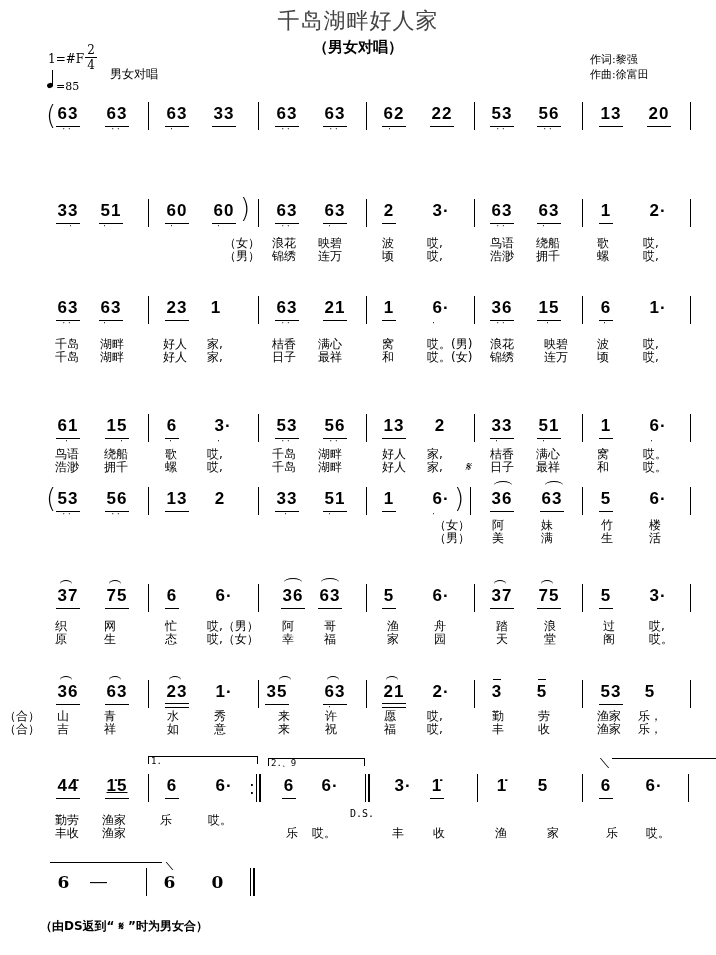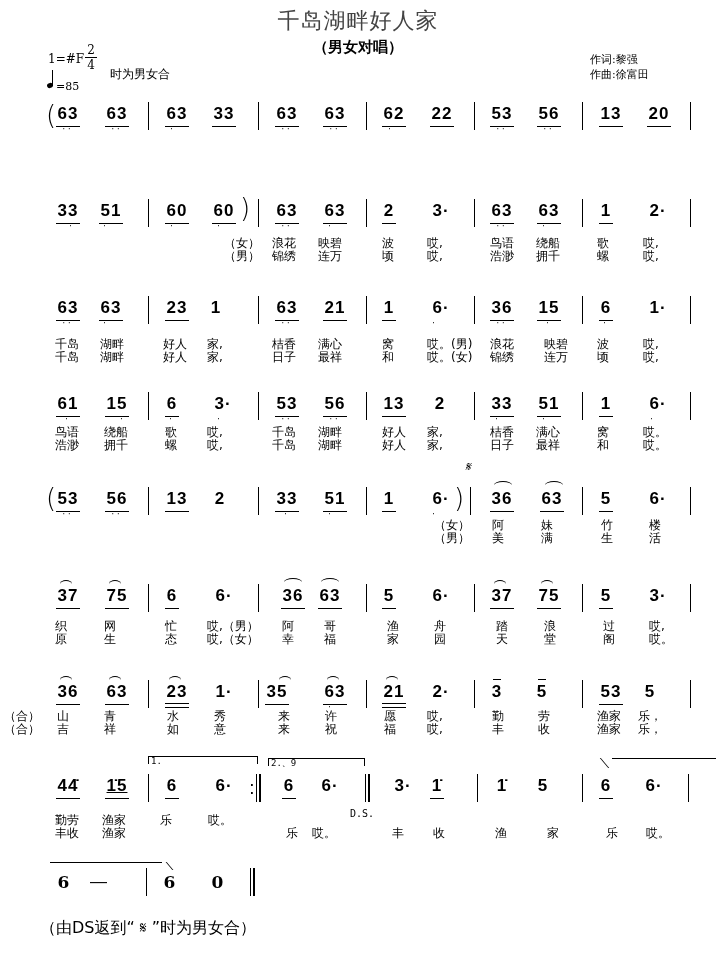--- a/index.html
+++ b/index.html
@@ -25,40 +25,40 @@
     .note.ul::after { content: ""; position: absolute; left: 5px; right: 5px; bottom: -3px; border-bottom: 1.5px solid #000; }
     .note.ul2::after { content: ""; position: absolute; left: 5px; right: 5px; bottom: -6px; height: 3px; border-top: 1.5px solid #000; border-bottom: 1.5px solid #000; }
     .note.single.ul::after { left: 10px; right: 10px; }
     .dotsbelow { position: absolute; font-size: 8px; line-height: 8px; width: 34px; text-align: center; letter-spacing: 3px; color: #000; }
     .slur { position: absolute; width: 18px; height: 8px; border-top: 1.3px solid #000; border-radius: 50% 50% 0 0; }
     .lyric { position: absolute; font-size: 12px; line-height: 13px; white-space: nowrap; }
     .paren { position: absolute; font-size: 26px; font-weight: 200; line-height: 26px; }
     .volta { position: absolute; border-top: 1px solid #000; border-left: 1px solid #000; border-right: 1px solid #000; height: 8px; font-size: 9px; font-family: "DejaVu Sans Mono", monospace; padding-left: 2px; line-height: 9px; }
     .segno { position: absolute; font-size: 13px; font-style: italic; }
     .ds { position: absolute; font-family: "DejaVu Sans Mono", monospace; font-size: 10px; }
-    .footnote { left: 40px; top: 918px; font-size: 16px; }
+    .footnote { left: 40px; top: 918px; font-size: 12px; font-weight: bold; }
     .repeatdots { position: absolute; font-size: 10px; line-height: 8px; font-weight: bold; }
     .overbar { position: absolute; width: 8px; border-top: 1.5px solid #000; }
   </style>
 </head>
 <body>
 
 <div class="abs title">千岛湖畔好人家</div>
 <div class="abs subtitle">（男女对唱）</div>
 <div class="abs key">1=#F</div>
 <div class="abs timesig">
   <div>2</div>
   <div class="bar">4</div>
 </div>
 <div class="abs tempo">
   <span class="stem"></span>
   <span class="head"></span>
   <span class="val">=85</span>
 </div>
-<div class="abs expr">时为男女合</div>
+<div class="abs expr">男女对唱</div>
 <div class="abs credits">
   <div>作词:黎强</div>
   <div>作曲:徐富田</div>
 </div>
 
 <div class="row" style="top:104px;height:40px;">
   <span class="paren" style="left:46px;top:-2px;">(</span>
   <span class="note ul" style="left:51px;top:0;">63</span>
   <span class="dotsbelow" style="left:51px;top:22px;">··</span>
   <span class="note ul" style="left:100px;top:0;">63</span>
@@ -182,21 +182,21 @@
   <span class="lyric" style="left:490px;top:40px;">浪花</span>
   <span class="lyric" style="left:490px;top:53px;">锦绣</span>
   <span class="lyric" style="left:544px;top:40px;">映碧</span>
   <span class="lyric" style="left:544px;top:53px;">连万</span>
   <span class="lyric" style="left:597px;top:40px;">波</span>
   <span class="lyric" style="left:597px;top:53px;">顷</span>
   <span class="lyric" style="left:643px;top:40px;">哎,</span>
   <span class="lyric" style="left:643px;top:53px;">哎,</span>
 </div>
 
-<div class="row" style="top:394px;height:70px;">
+<div class="row" style="top:416px;height:70px;">
   <span class="note ul" style="left:51px;top:0;">61</span>
   <span class="dotsbelow" style="left:51px;top:22px;">·</span>
   <span class="note ul" style="left:100px;top:0;">15</span>
   <span class="dotsbelow" style="left:106px;top:22px;">·</span>
   <span class="barline" style="left:148px;top:-2px;"></span>
   <span class="note ul single" style="left:155px;top:0;">6</span>
   <span class="dotsbelow" style="left:155px;top:22px;">·</span>
   <span class="note" style="left:206px;top:0;">3·</span>
   <span class="dotsbelow" style="left:203px;top:22px;">·</span>
   <span class="barline" style="left:258px;top:-2px;"></span>

